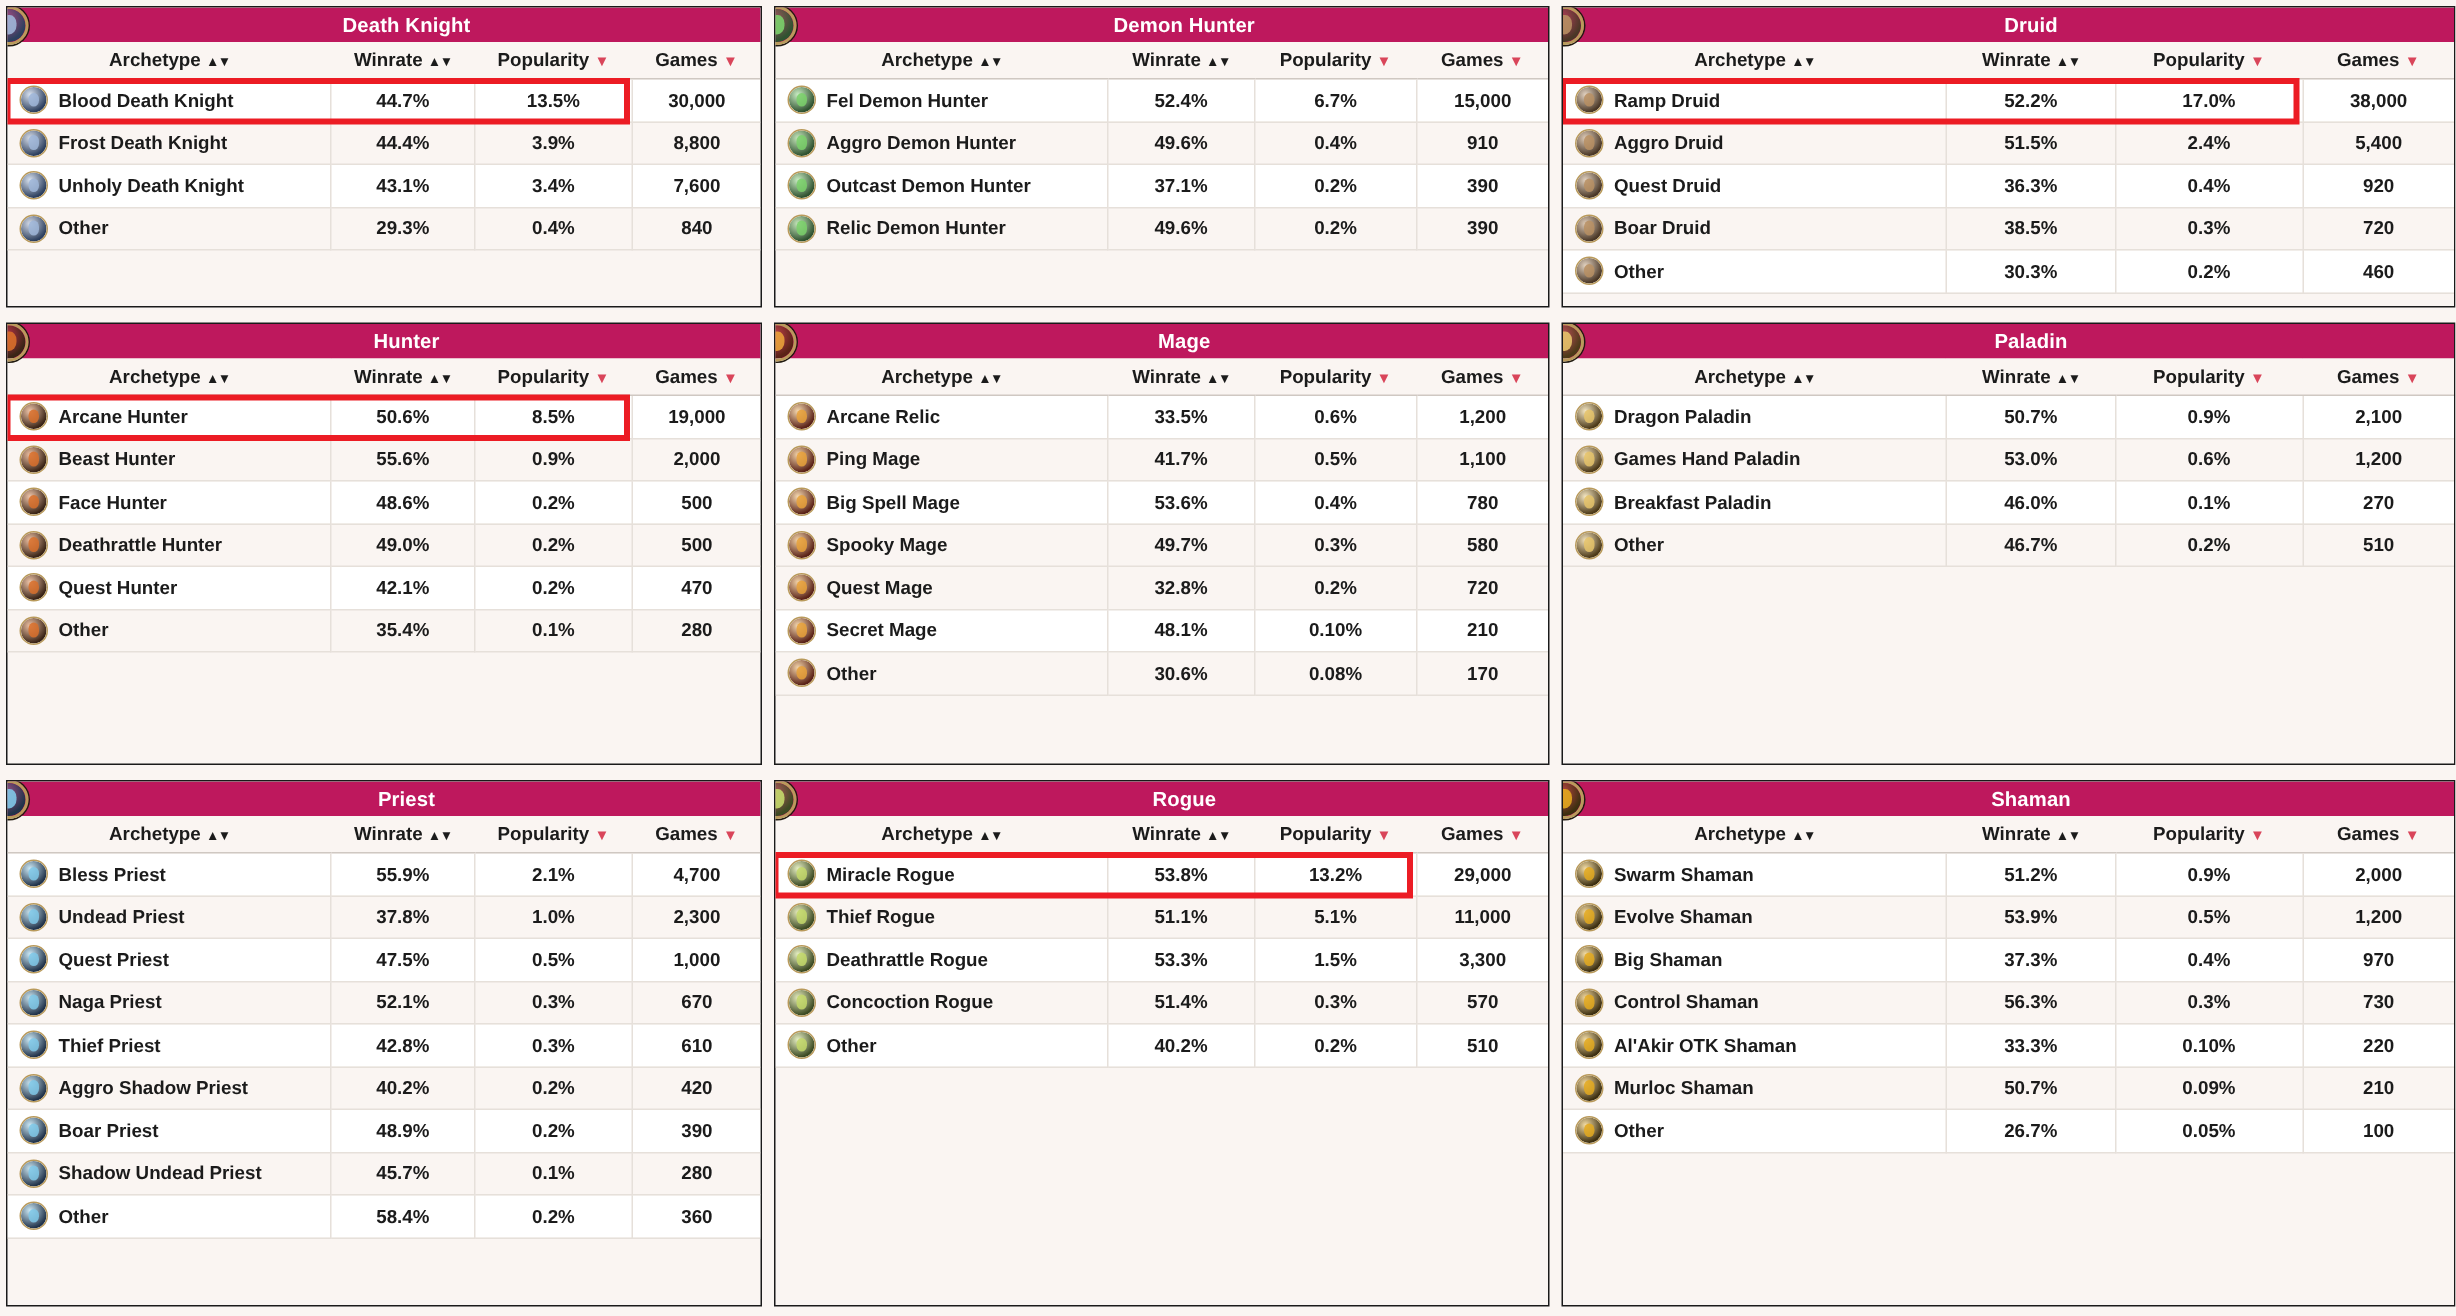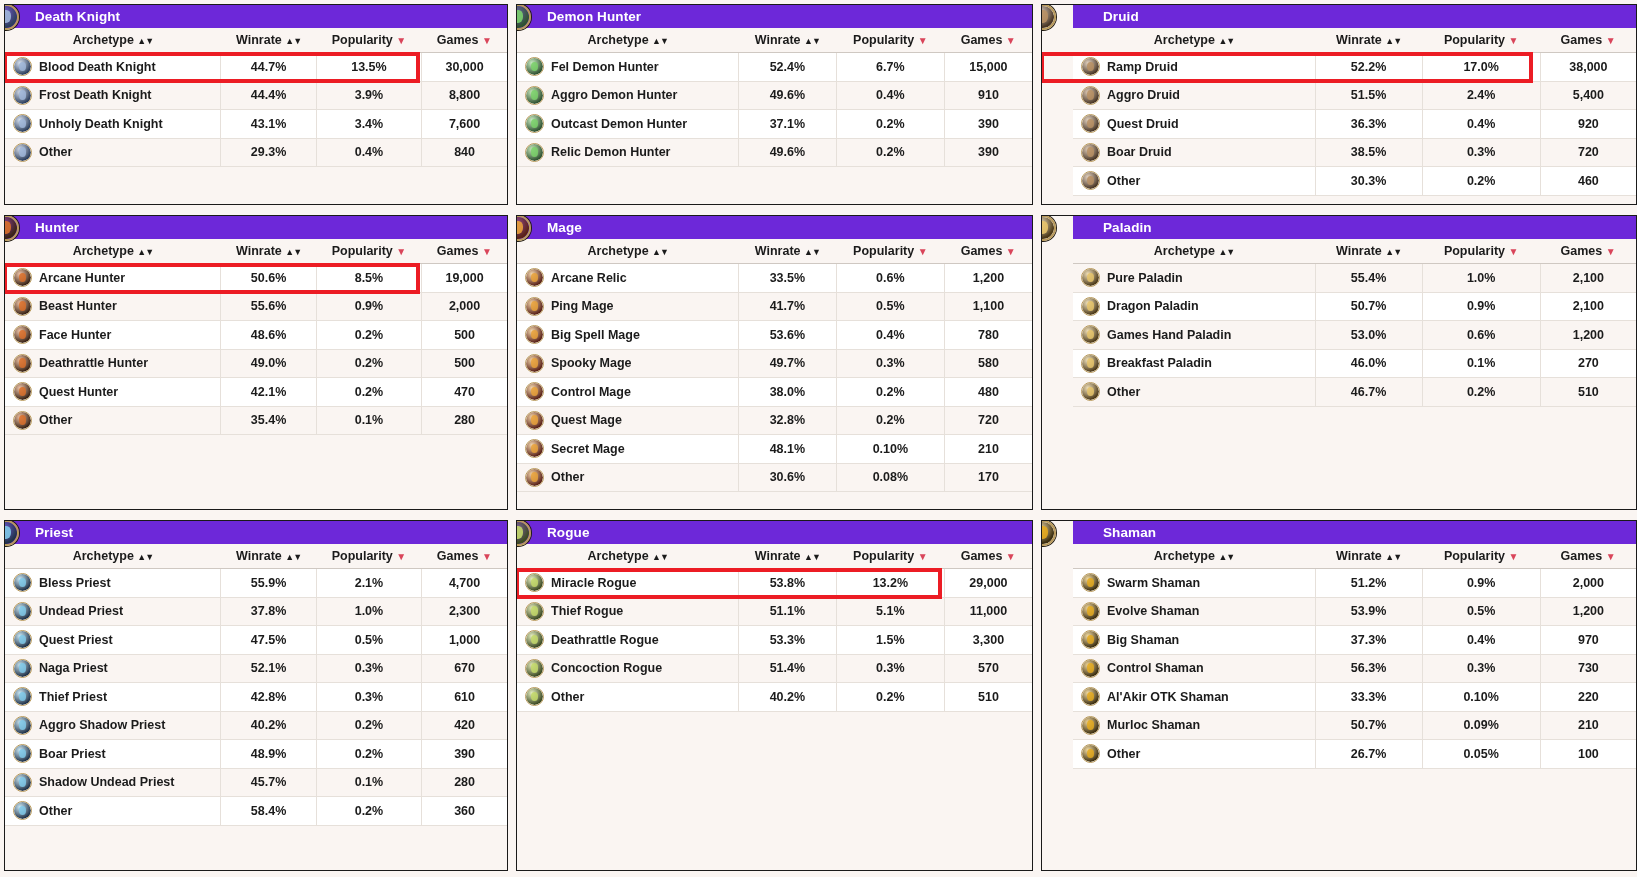--- a/index.html
+++ b/index.html
@@ -20,28 +20,29 @@
 
   .panel{
     position:absolute;
     left:4px; right:4px; top:4px; bottom:6px;
     background:#faf5f2;
     border:1px solid #1a1a1a;
     box-sizing:border-box;
     overflow:hidden;
   }
   .cell.c0 .panel{left:4px;}
-  .cell.c2 .panel{right:0;padding-left:31px;}
+  .cell.c2 .panel{right:0;}
 
   .panel-header{
     height:23px;
-    background:#6d28d9;
+    background:#be185d;
     display:flex;align-items:center;
     padding-left:30px;
     box-sizing:border-box;
+    justify-content:center;
   }
   .panel-title{
     color:#ffffff;
     font-size:13.5px;
     font-weight:bold;
     letter-spacing:.1px;
     line-height:1;
   }
   .class-crest{
     position:absolute;
@@ -626,35 +627,20 @@
                       <span style="position: absolute; left: 27%; top: 22%; width: 46%; height: 55%; border-radius: 45%; background: rgb(232, 161, 58); opacity: 0.85;"></span>
                     </span>
                   </span>
                   <span class="arch-label">Spooky Mage</span>
                 </div>
               </td>
               <td class="c-wr wr-amber">49.7%</td>
               <td class="c-pop">0.3%</td>
               <td class="c-games">580</td>
             </tr>
-            <tr class="row odd">
-              <td class="c-arch">
-                <div class="arch-cellwrap">
-                  <span class="arch-icon" style="border-color: rgb(185, 154, 91);">
-                    <span class="gi" style="background: radial-gradient(circle at 35% 30%, rgba(232, 161, 58, 0.4), rgb(90, 34, 23) 72%);">
-                      <span style="position: absolute; left: 27%; top: 22%; width: 46%; height: 55%; border-radius: 45%; background: rgb(232, 161, 58); opacity: 0.85;"></span>
-                    </span>
-                  </span>
-                  <span class="arch-label">Control Mage</span>
-                </div>
-              </td>
-              <td class="c-wr wr-red">38.0%</td>
-              <td class="c-pop">0.2%</td>
-              <td class="c-games">480</td>
-            </tr>
             <tr class="row">
               <td class="c-arch">
                 <div class="arch-cellwrap">
                   <span class="arch-icon" style="border-color: rgb(185, 154, 91);">
                     <span class="gi" style="background: radial-gradient(circle at 35% 30%, rgba(232, 161, 58, 0.4), rgb(90, 34, 23) 72%);">
                       <span style="position: absolute; left: 27%; top: 22%; width: 46%; height: 55%; border-radius: 45%; background: rgb(232, 161, 58); opacity: 0.85;"></span>
                     </span>
                   </span>
                   <span class="arch-label">Quest Mage</span>
                 </div>
@@ -716,35 +702,20 @@
           </colgroup>
           <thead>
             <tr>
               <th class="col-arch"><span>Archetype</span> <span class="arrow-dark">▲▼</span></th>
               <th class="col-wr"><span>Winrate</span> <span class="arrow-dark">▲▼</span></th>
               <th class="col-pop"><span>Popularity</span> <span class="arrow-red">▼</span></th>
               <th class="col-games"><span>Games</span> <span class="arrow-red">▼</span></th>
             </tr>
           </thead>
           <tbody>
-            <tr class="row">
-              <td class="c-arch">
-                <div class="arch-cellwrap">
-                  <span class="arch-icon" style="border-color: rgb(185, 154, 91);">
-                    <span class="gi" style="background: radial-gradient(circle at 35% 30%, rgba(229, 195, 106, 0.4), rgb(77, 58, 24) 72%);">
-                      <span style="position: absolute; left: 27%; top: 22%; width: 46%; height: 55%; border-radius: 45%; background: rgb(229, 195, 106); opacity: 0.85;"></span>
-                    </span>
-                  </span>
-                  <span class="arch-label">Pure Paladin</span>
-                </div>
-              </td>
-              <td class="c-wr wr-green">55.4%</td>
-              <td class="c-pop">1.0%</td>
-              <td class="c-games">2,100</td>
-            </tr>
             <tr class="row odd">
               <td class="c-arch">
                 <div class="arch-cellwrap">
                   <span class="arch-icon" style="border-color: rgb(185, 154, 91);">
                     <span class="gi" style="background: radial-gradient(circle at 35% 30%, rgba(229, 195, 106, 0.4), rgb(77, 58, 24) 72%);">
                       <span style="position: absolute; left: 27%; top: 22%; width: 46%; height: 55%; border-radius: 45%; background: rgb(229, 195, 106); opacity: 0.85;"></span>
                     </span>
                   </span>
                   <span class="arch-label">Dragon Paladin</span>
                 </div>

